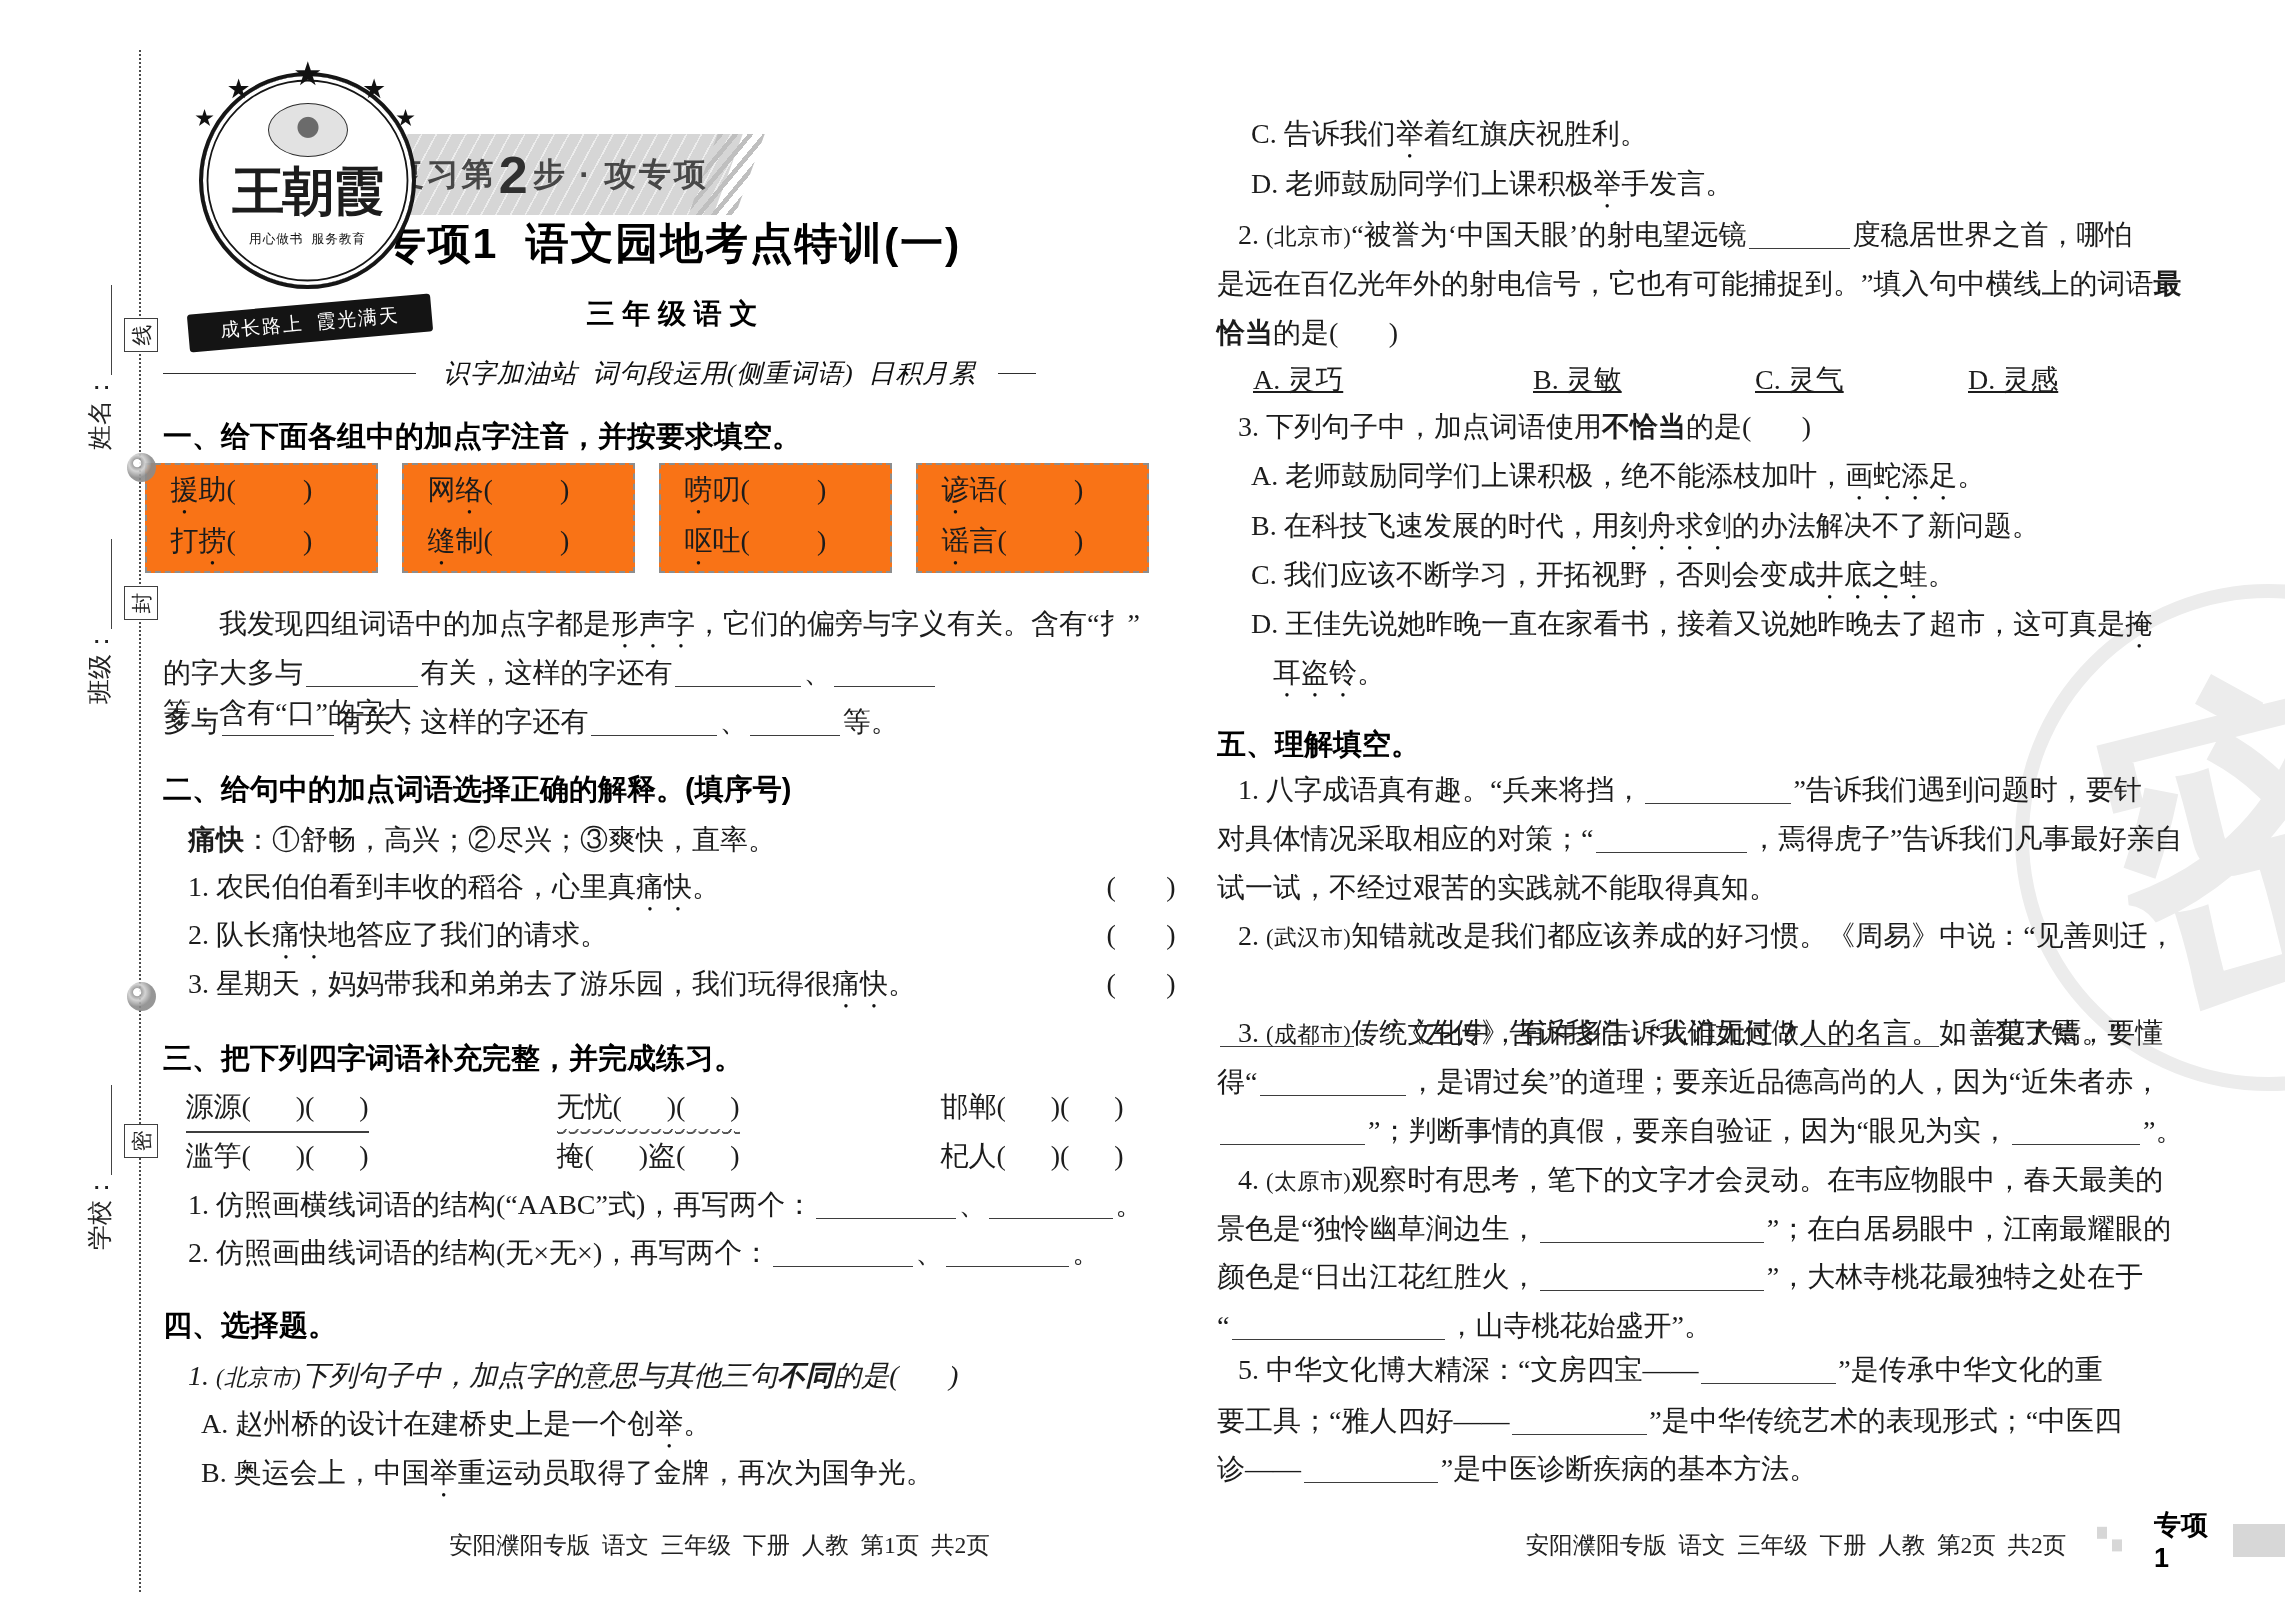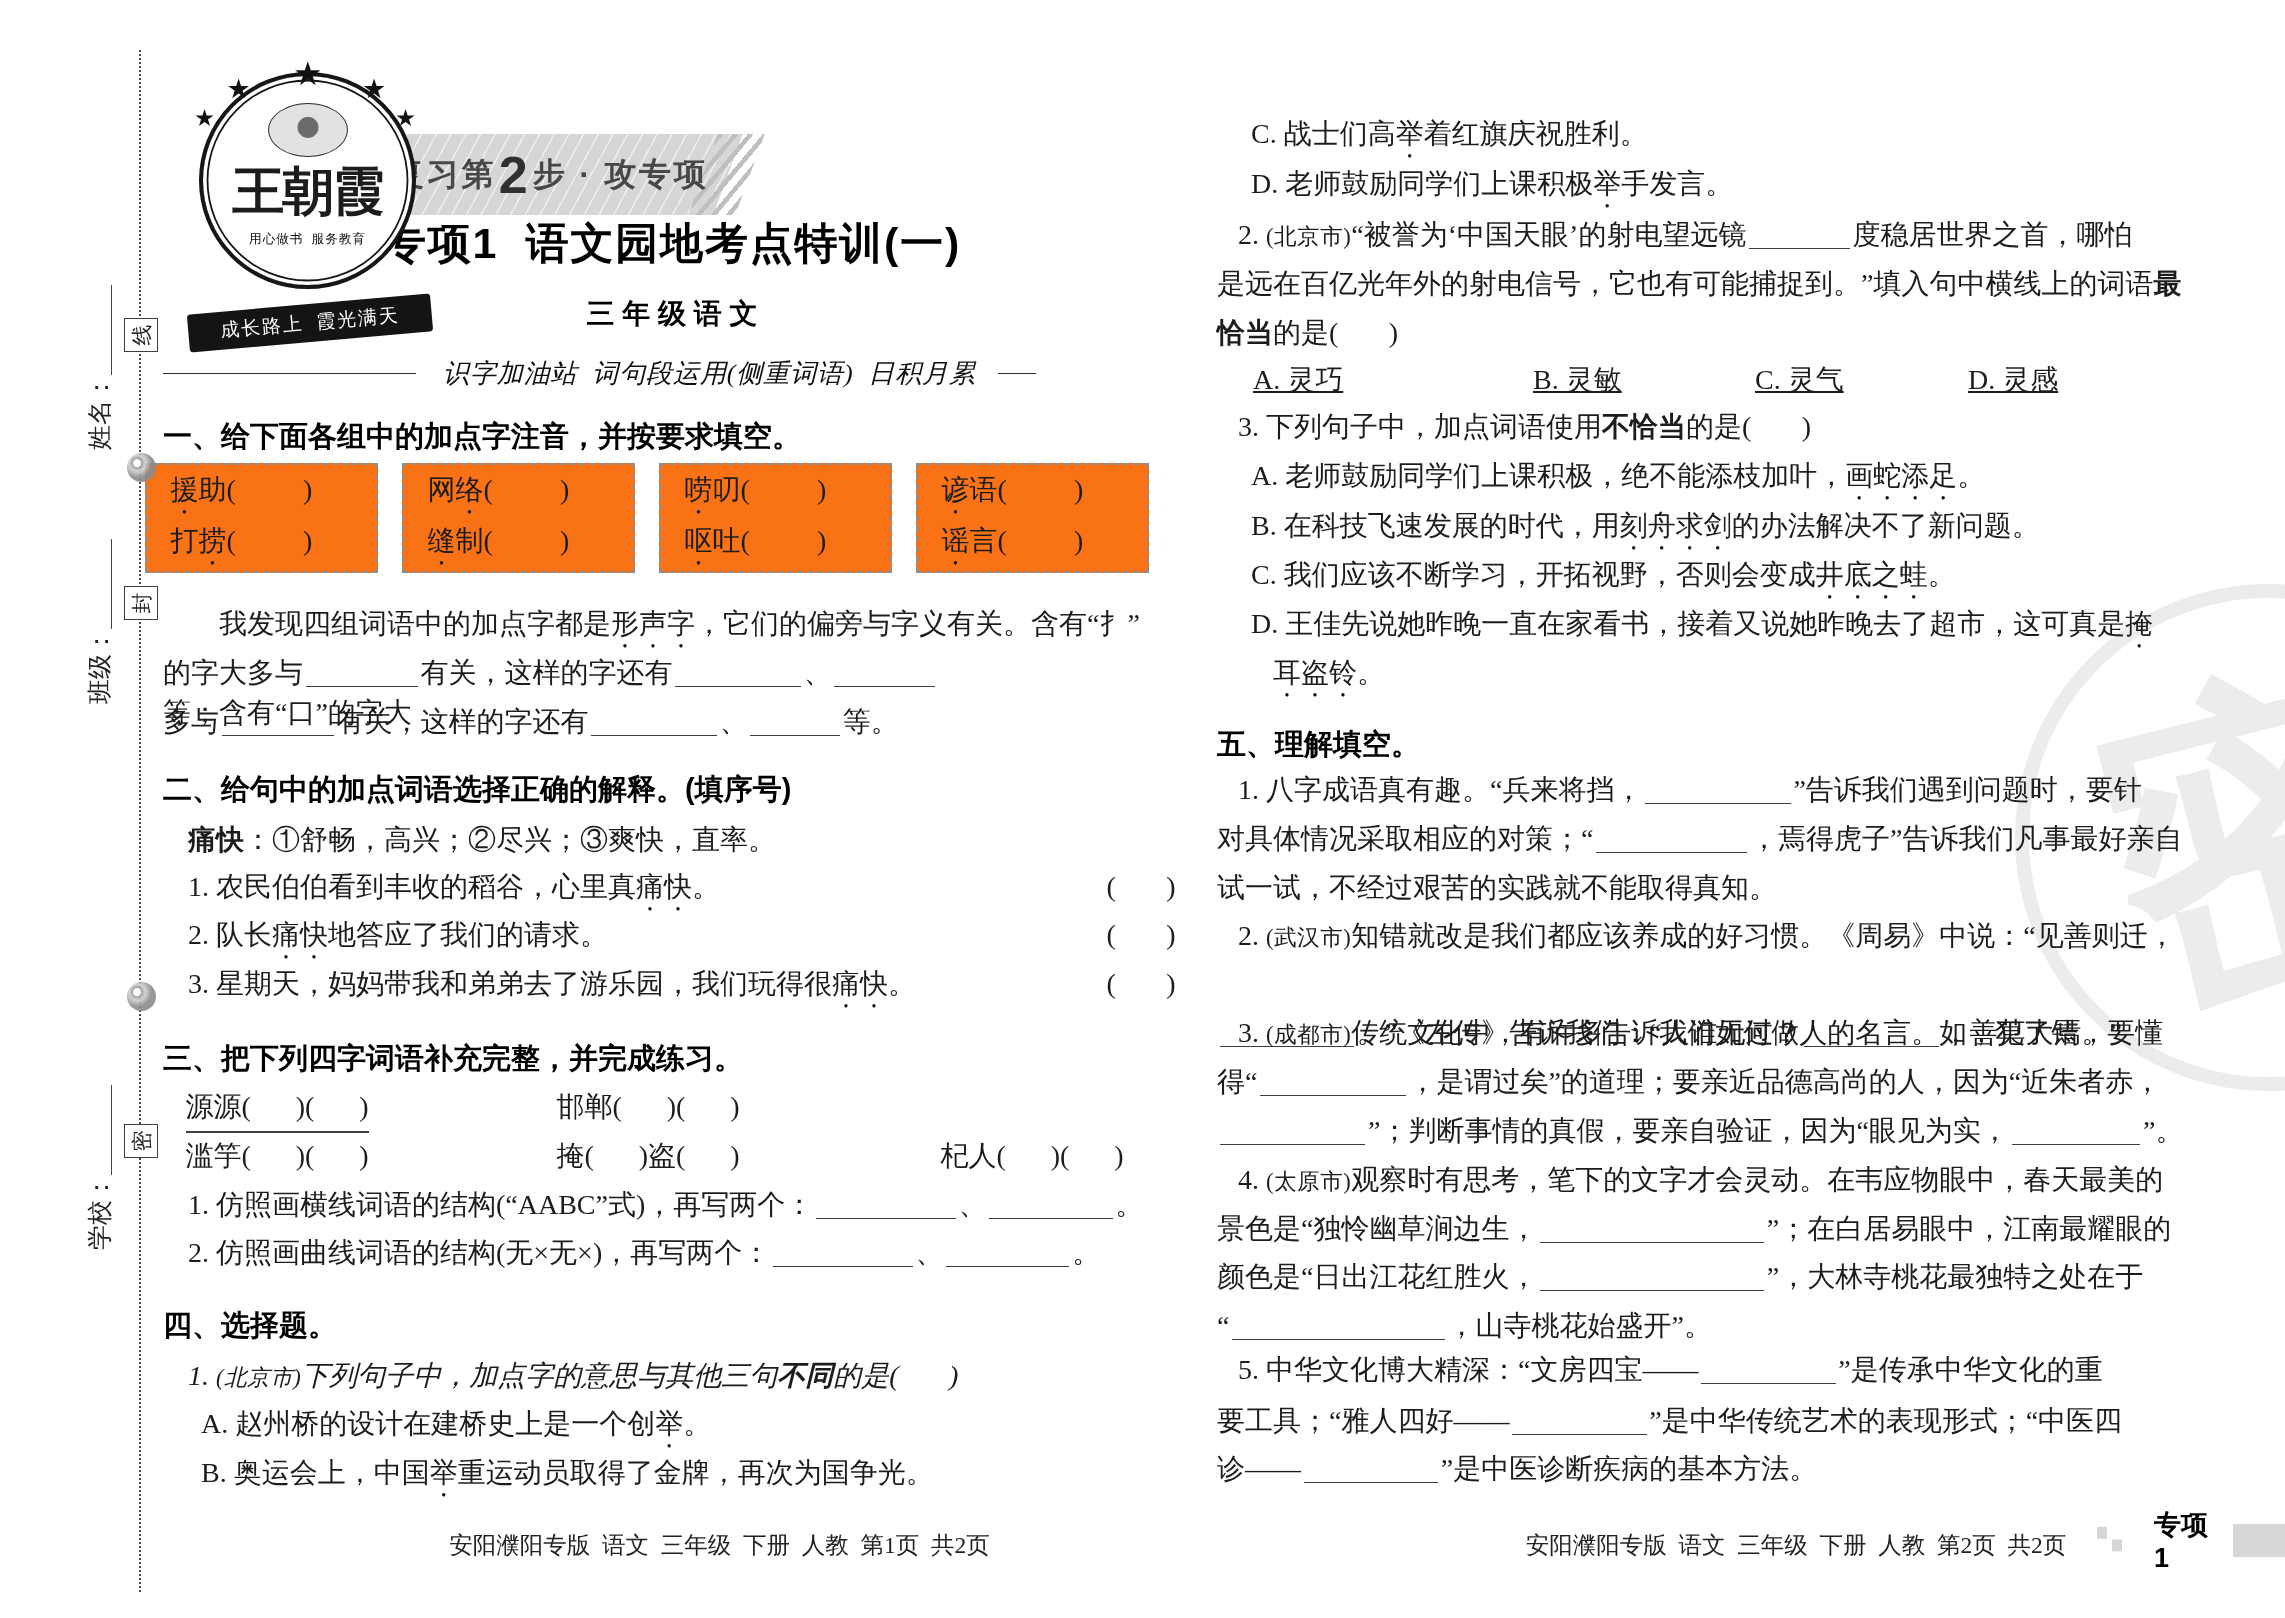--- a/index.html
+++ b/index.html
@@ -175,38 +175,39 @@
       <span class="main"><span class="seg">2. 队长</span><span class="seg em">痛快</span><span class="seg">地答应了我们的请求。</span></span>
       <span class="tail-paren"><span class="seg">(</span><span class="seg gap" style="width: 1.8em;"></span><span class="seg">)</span></span>
     </div>
     <div class="line has-paren" style="top: 964px; padding-left: 25px;">
       <span class="main"><span class="seg">3. 星期天，妈妈带我和弟弟去了游乐园，我们玩得很</span><span class="seg em">痛快</span><span class="seg">。</span></span>
       <span class="tail-paren"><span class="seg">(</span><span class="seg gap" style="width: 1.8em;"></span><span class="seg">)</span></span>
     </div>
     <div class="line heading" style="top: 1038px;"><span class="seg">三、把下列四字词语补充完整，并完成练习。</span></div>
     <div class="line word-row" style="top: 1087px; padding-left: 22.6px;">
       <span class="cell"><span class="cellin uline"><span class="seg">源源(</span><span class="seg gap" style="width: 1.6em;"></span><span class="seg">)(</span><span class="seg gap" style="width: 1.6em;"></span><span class="seg">)</span></span></span>
+      <span class="cell"><span class="cellin wavy"><span class="seg">无忧(</span><span class="seg gap" style="width: 1.6em;"></span><span class="seg">)(</span><span class="seg gap" style="width: 1.6em;"></span><span class="seg">)</span></span></span>
       <span class="cell"><span class="cellin"><span class="seg">邯郸(</span><span class="seg gap" style="width: 1.6em;"></span><span class="seg">)(</span><span class="seg gap" style="width: 1.6em;"></span><span class="seg">)</span></span></span>
     </div>
     <div class="line word-row" style="top: 1136px; padding-left: 22.6px;">
       <span class="cell"><span class="cellin"><span class="seg">滥竽(</span><span class="seg gap" style="width: 1.6em;"></span><span class="seg">)(</span><span class="seg gap" style="width: 1.6em;"></span><span class="seg">)</span></span></span>
       <span class="cell"><span class="cellin"><span class="seg">掩(</span><span class="seg gap" style="width: 1.6em;"></span><span class="seg">)盗(</span><span class="seg gap" style="width: 1.6em;"></span><span class="seg">)</span></span></span>
       <span class="cell"><span class="cellin"><span class="seg">杞人(</span><span class="seg gap" style="width: 1.6em;"></span><span class="seg">)(</span><span class="seg gap" style="width: 1.6em;"></span><span class="seg">)</span></span></span>
     </div>
     <div class="line" style="top: 1185px; padding-left: 25px;"><span class="main"><span class="seg">1. 仿照画横线词语的结构(“AABC”式)，再写两个：</span><span class="seg blank" style="width: 5em;"></span><span class="seg">、</span><span class="seg blank" style="width: 4.4em;"></span><span class="seg">。</span></span></div>
     <div class="line" style="top: 1233px; padding-left: 25px;"><span class="main"><span class="seg">2. 仿照画曲线词语的结构(无×无×)，再写两个：</span><span class="seg blank" style="width: 5em;"></span><span class="seg">、</span><span class="seg blank" style="width: 4.4em;"></span><span class="seg">。</span></span></div>
     <div class="line heading" style="top: 1305px;"><span class="seg">四、选择题。</span></div>
     <div class="line" style="top: 1356px; padding-left: 25px; font-style: italic;"><span class="main"><span class="seg">1. </span><span class="seg src">(北京市)</span><span class="seg">下列句子中，加点字的意思与其他三句</span><span class="seg b">不同</span><span class="seg">的是(</span><span class="seg gap" style="width: 1.8em;"></span><span class="seg">)</span></span></div>
     <div class="line" style="top: 1404px; padding-left: 38px;"><span class="main"><span class="seg">A. 赵州桥的设计在建桥史上是一个创</span><span class="seg em">举</span><span class="seg">。</span></span></div>
     <div class="line" style="top: 1453px; padding-left: 38px;"><span class="main"><span class="seg">B. 奥运会上，中国</span><span class="seg em">举</span><span class="seg">重运动员取得了金牌，再次为国争光。</span></span></div>
     <div class="page-footer" style="top: 1529px; padding-left: 95px;">安阳濮阳专版  语文  三年级  下册  人教  第1页  共2页</div>
   </div>
 
 <div class="col" id="right-col">
-    <div class="line" style="top: 114px; padding-left: 34px;"><span class="main"><span class="seg">C. 战士们高</span><span class="seg em">举</span><span class="seg">着红旗庆祝胜利。</span></span></div>
+    <div class="line" style="top: 114px; padding-left: 34px;"><span class="main"><span class="seg">C. 告诉我们</span><span class="seg em">举</span><span class="seg">着红旗庆祝胜利。</span></span></div>
     <div class="line" style="top: 164px; padding-left: 34px;"><span class="main"><span class="seg">D. 老师鼓励同学们上课积极</span><span class="seg em">举</span><span class="seg">手发言。</span></span></div>
     <div class="line" style="top: 215px; padding-left: 21px;"><span class="main"><span class="seg">2. </span><span class="seg src">(北京市)</span><span class="seg">“被誉为‘中国天眼’的射电望远镜</span><span class="seg blank" style="width: 3.6em;"></span><span class="seg">度稳居世界之首，哪怕</span></span></div>
     <div class="line" style="top: 264px;"><span class="main"><span class="seg">是远在百亿光年外的射电信号，它也有可能捕捉到。”填入句中横线上的词语</span><span class="seg b">最</span></span></div>
     <div class="line" style="top: 313px;"><span class="main"><span class="seg b">恰当</span><span class="seg">的是(</span><span class="seg gap" style="width: 1.8em;"></span><span class="seg">)</span></span></div>
     <div class="line opts-row" style="top: 360px; padding-left: 36px;"><span class="opt o0">A. 灵巧</span><span class="opt o1">B. 灵敏</span><span class="opt o2">C. 灵气</span><span class="opt o3">D. 灵感</span></div>
     <div class="line" style="top: 407px; padding-left: 21px;"><span class="main"><span class="seg">3. 下列句子中，加点词语使用</span><span class="seg b">不恰当</span><span class="seg">的是(</span><span class="seg gap" style="width: 1.8em;"></span><span class="seg">)</span></span></div>
     <div class="line" style="top: 456px; padding-left: 34px;"><span class="main"><span class="seg">A. 老师鼓励同学们上课积极，绝不能添枝加叶，</span><span class="seg em">画蛇添足</span><span class="seg">。</span></span></div>
     <div class="line" style="top: 506px; padding-left: 34px;"><span class="main"><span class="seg">B. 在科技飞速发展的时代，用</span><span class="seg em">刻舟求剑</span><span class="seg">的办法解决不了新问题。</span></span></div>
     <div class="line" style="top: 555px; padding-left: 34px;"><span class="main"><span class="seg">C. 我们应该不断学习，开拓视野，否则会变成</span><span class="seg em">井底之蛙</span><span class="seg">。</span></span></div>
     <div class="line" style="top: 604px; padding-left: 34px;"><span class="main"><span class="seg">D. 王佳先说她昨晚一直在家看书，接着又说她昨晚去了超市，这可真是</span><span class="seg em">掩</span></span></div>

